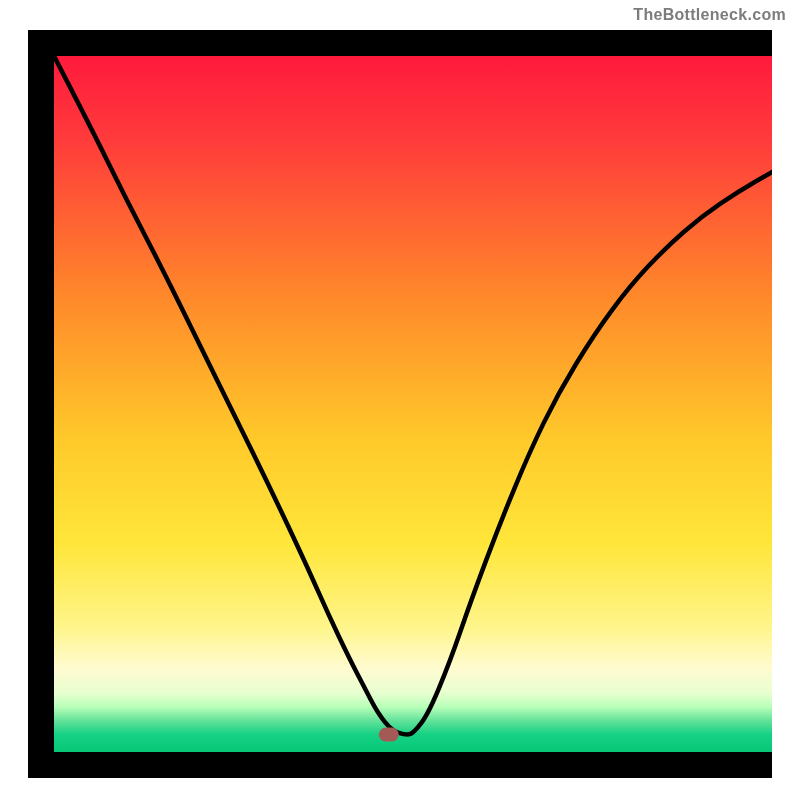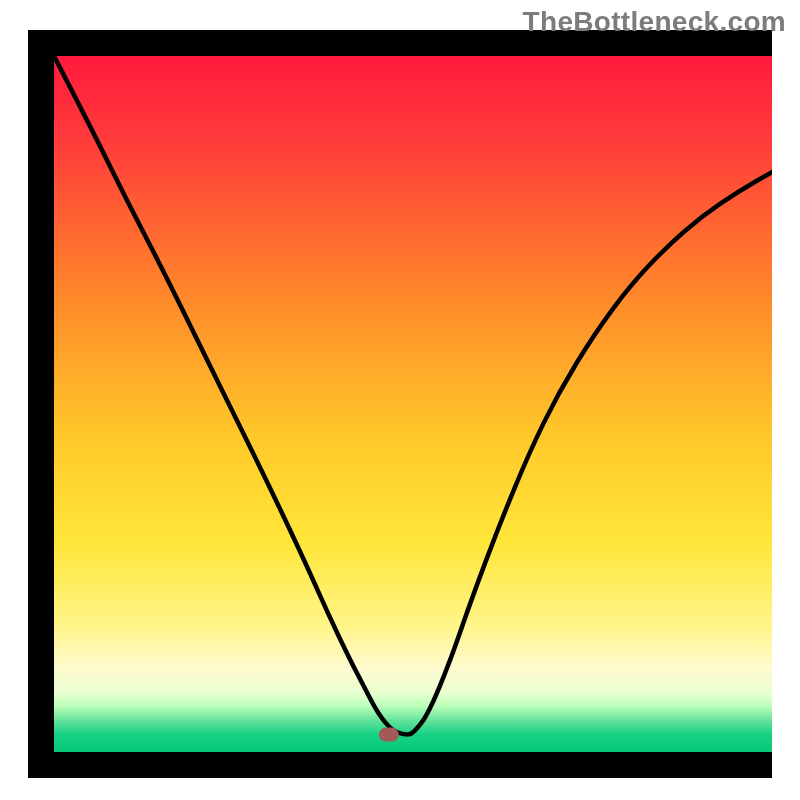--- a/index.html
+++ b/index.html
@@ -14,21 +14,21 @@
   #frame {
     position: relative;
     width: 800px;
     height: 800px;
     box-sizing: border-box;
   }
   #watermark {
     position: absolute;
     top: 6px;
     right: 14px;
-    font-size: 28px;
+    font-size: 16px;
     font-weight: 600;
     color: #7c7c7c;
     letter-spacing: 0.3px;
     z-index: 10;
   }
   svg {
     display: block;
   }
 </style>
 </head>

